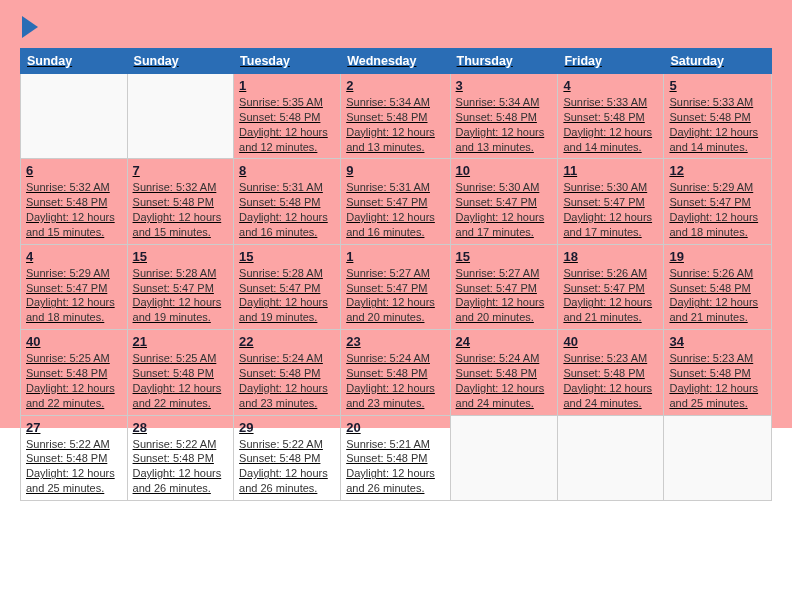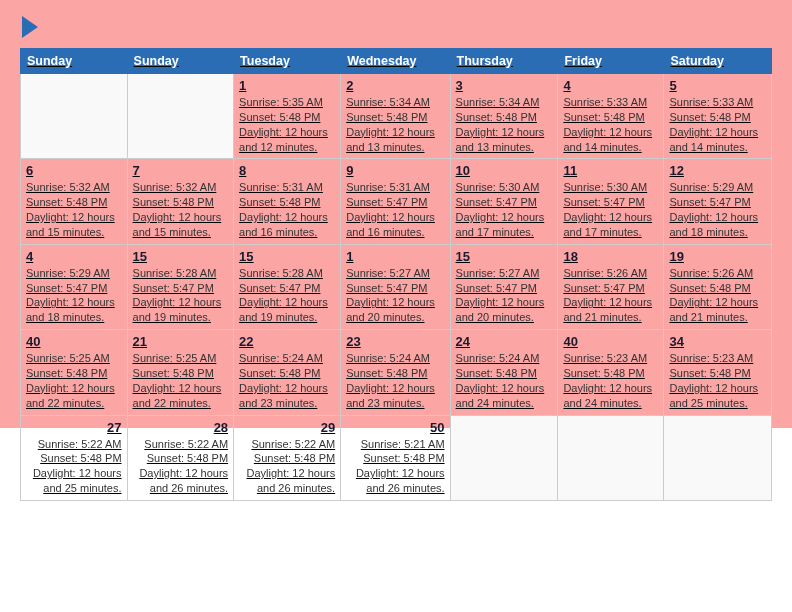--- a/index.html
+++ b/index.html
@@ -90,21 +90,20 @@
     .day-info {
       font-size: 11px;
       color: #333;
       line-height: 1.35;
     }
     td.empty {
       background: #f9f9f9;
     }
     tr:last-child td {
       height: 70px;
-      text-align: right;
     }
   </style>
 </head>
 <body>
 
 <div class="page">
   <div class="header">
     <div class="logo-area">
       <div style="display:flex;align-items:flex-start;">
         <div class="logo-text">
@@ -258,21 +257,21 @@
           </td>
           <td>
             <span class="day-num">28</span>
             <div class="day-info">Sunrise: 5:22 AM<br>Sunset: 5:48 PM<br>Daylight: 12 hours and 26 minutes.</div>
           </td>
           <td>
             <span class="day-num">29</span>
             <div class="day-info">Sunrise: 5:22 AM<br>Sunset: 5:48 PM<br>Daylight: 12 hours and 26 minutes.</div>
           </td>
           <td>
-            <span class="day-num">50</span>
+            <span class="day-num">20</span>
             <div class="day-info">Sunrise: 5:21 AM<br>Sunset: 5:48 PM<br>Daylight: 12 hours and 26 minutes.</div>
           </td>
           <td class="empty"></td>
           <td class="empty"></td>
           <td class="empty"></td>
         </tr>
       </tbody>
   </table>
 </div>
 

